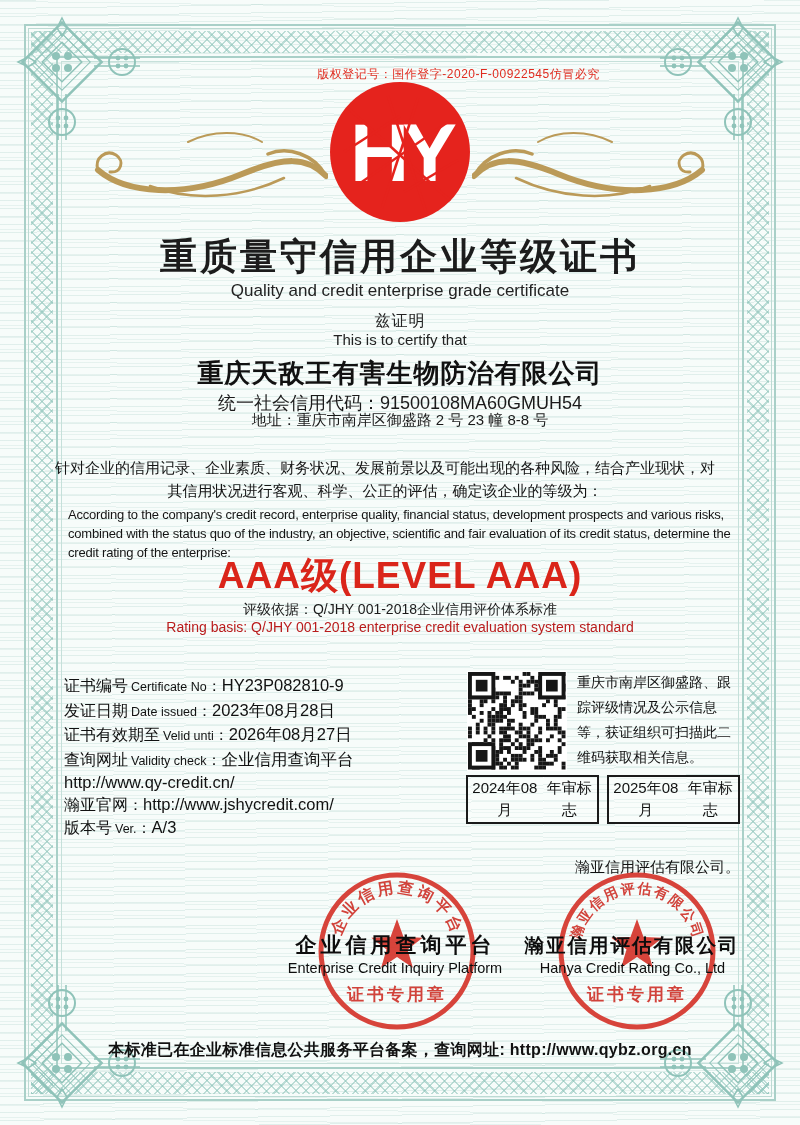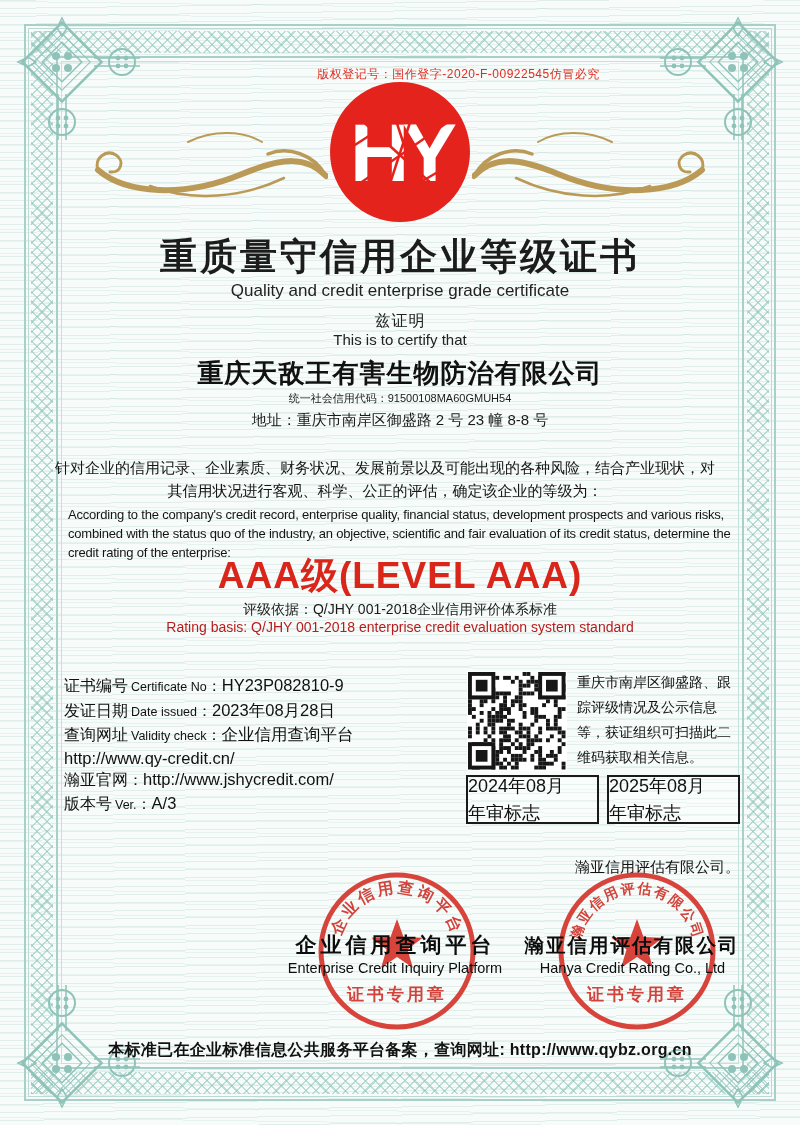--- a/index.html
+++ b/index.html
@@ -38,42 +38,42 @@
     font-size:12px; color:#e02b1f; letter-spacing:.5px; }
   .logo { left:330px; top:82px; width:140px; height:140px; }
   .flourish { top:118px; width:236px; height:80px; }
   .fl-l { left:92px; }
   .fl-r { right:92px; transform:scaleX(-1); }
   .title-zh { top:232px; font-size:37px; font-weight:700; color:#1c1c1c; letter-spacing:3px; }
   .title-en { top:281px; font-size:17px; color:#222; }
   .certify-zh { top:311px; font-size:16px; color:#222; letter-spacing:1px; }
   .certify-en { top:331px; font-size:15px; color:#222; }
   .company { top:356px; font-size:26px; font-weight:700; color:#111; letter-spacing:1px; }
-  .code { top:391px; font-size:11px; color:#1a1a1a;text-align:center; }
+  .code { top:391px; font-size:18px; color:#1a1a1a;text-align:center; }
   .addr { top:411px; font-size:15px; color:#1a1a1a; }
   .eval-zh { left:52px; top:457px; width:666px; font-size:15px; line-height:1.5;
     color:#141414; text-align:center; }
   .eval-en { left:68px; top:506px; width:672px; font-size:13px; letter-spacing:-.2px;
     line-height:1.45; color:#141414; }
   .grade { top:551px; font-size:37px; font-weight:800; color:#da251a; letter-spacing:1px; }
   .basis-zh { top:601px; font-size:14px; color:#1a1a1a; }
   .basis-en { top:619px; font-size:14px; color:#b91c1c; }
   
   .details { left:64px; top:676px; width:390px; display:flex; flex-direction:column; gap:2.5px; }
   .drow { white-space:nowrap; color:#111; }
   .dzh { font-size:16px; }
   .den { font-size:12.5px; margin-left:3px; }
   .dcol { font-size:15px; }
   .dval { font-size:16.5px; }
   
   .qr { left:467px; top:671px; width:100px; height:100px; background:#fff; padding:1px; }
   .qr-note { left:577px; top:670px; width:162px; font-size:14px; line-height:1.78; color:#111; }
   .badge { top:775px; width:133px; height:49px; border:2px solid #1a1a1a;
-    display:flex; flex-direction:column; justify-content:center; text-align:left;
-    font-size:18px; color:#111; line-height:1.45; background:rgba(255,255,255,.25); }
+    display:flex; flex-direction:row; justify-content:center; text-align:center;
+    font-size:15px; color:#111; line-height:1.45; background:rgba(255,255,255,.25); }
   .badge-1 { left:466px; } .badge-2 { left:607px; }
   .vnote { right:60px; text-align:right; font-size:15px; color:#111; }
   .vn1 { top:836px; } .vn2 { top:858px; }
   
   .seal { width:170px; height:170px; opacity:.92; }
   .seal-l { left:312px; top:866px; } .seal-r { left:552px; top:866px; }
   .iss { text-align:center; color:#0d0d0d; }
   .iss-zh-l { left:288px; top:931px; width:215px; font-size:21px; font-weight:700; letter-spacing:4px; white-space:nowrap; }
   .iss-en-l { left:270px; top:960px; width:250px; font-size:14.5px; }
   .iss-zh-r { left:518px; top:932px; width:228px; font-size:19.5px; font-weight:700; letter-spacing:2px; white-space:nowrap; }
@@ -192,20 +192,23 @@
   <div class="abs ctr grade">AAA级(LEVEL AAA)</div>
   <div class="abs ctr basis-zh">评级依据：Q/JHY 001-2018企业信用评价体系标准</div>
   <div class="abs ctr basis-en">Rating basis: Q/JHY 001-2018 enterprise credit evaluation system standard</div>
 
   <div class="abs details">
     <div class="drow">
       <span class="dzh">证书编号</span><span class="den">Certificate No</span><span class="dcol">：</span><span class="dval">HY23P082810-9</span>
     </div>
     <div class="drow">
       <span class="dzh">发证日期</span><span class="den">Date issued</span><span class="dcol">：</span><span class="dval">2023年08月28日</span>
+    </div>
+    <div class="drow">
+      <span class="dzh">证书有效期至</span><span class="den">Velid unti</span><span class="dcol">：</span><span class="dval">2026年08月27日</span>
     </div>
     <div class="drow">
       <span class="dzh">查询网址</span><span class="den">Validity check</span><span class="dcol">：</span><span class="dval">企业信用查询平台</span>
     </div>
     <div class="drow">
       <span class="dval">http://www.qy-credit.cn/</span>
     </div>
     <div class="drow">
       <span class="dzh">瀚亚官网</span><span class="dcol">：</span><span class="dval">http://www.jshycredit.com/</span>
     </div>

